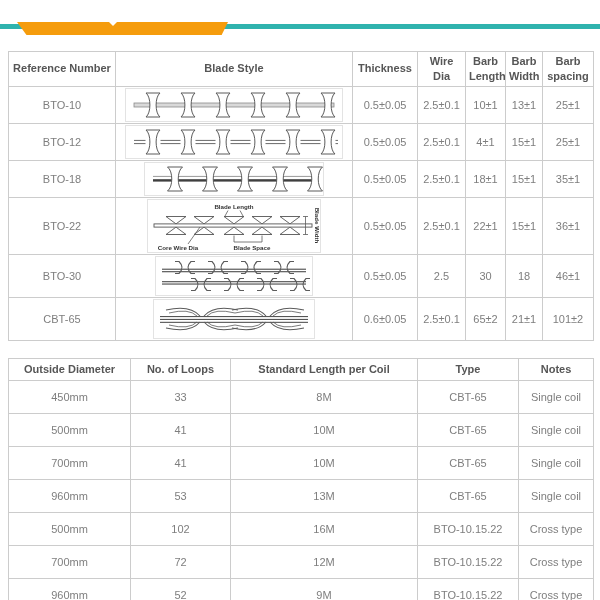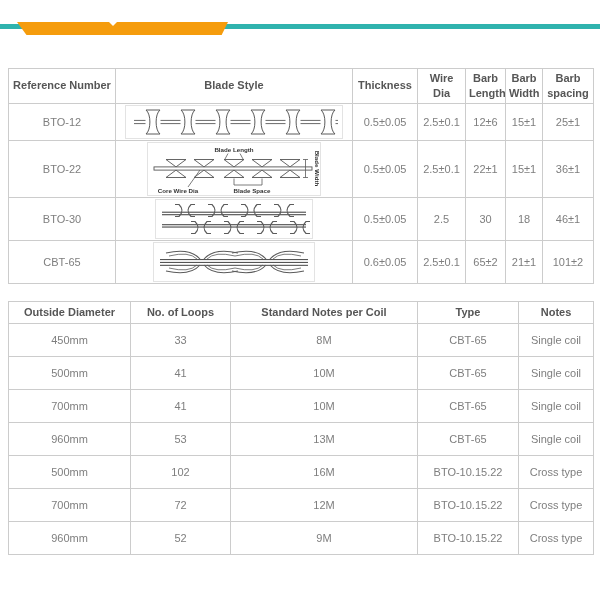--- a/index.html
+++ b/index.html
@@ -13,21 +13,21 @@
   .nav-line{position:absolute;left:0;top:24px;width:100%;height:5px;}
   .nav-tab{position:absolute;left:17px;top:22px;width:211px;height:13px;
     clip-path:polygon(0 0,100% 0,97% 100%,4.5% 100%);cursor:pointer;}
   .nav-notch{position:absolute;left:92px;top:0;width:0;height:0;
     border-left:4px solid transparent;border-right:4px solid transparent;border-top:4px solid #ffffff;}
   
   table{border-collapse:collapse;table-layout:fixed;margin-left:8px;width:585px;background:#fff;}
   th,td{border:1px solid #cccccc;text-align:center;vertical-align:middle;overflow:hidden;}
   th{font-size:11px;font-weight:bold;color:#565656;padding:2px 3px;line-height:1.35;}
   td{font-size:11px;color:#7e7e7e;padding:1px 2px;}
-  #spec-table{margin-top:28px;}
+  #spec-table{margin-top:11px;}
   #spec-table th{height:33px;}
   #coil-table{margin-top:17px;}
   #coil-table th{height:22px;}
   #coil-table td{height:17px;padding:10px 2px;}
   .dbox{display:inline-block;border:1px solid #e3e3e3;background:#fff;font-size:0;vertical-align:middle;}
   .dbox svg{display:block;}
 </style>
 </head>
 <body>
 
@@ -53,20 +53,37 @@
       <th>Reference Number</th>
       <th>Blade Style</th>
       <th>Thickness</th>
       <th>Wire Dia</th>
       <th>Barb Length</th>
       <th>Barb Width</th>
       <th>Barb spacing</th>
     </tr>
   </thead>
   <tbody id="spec-body">
+      <tr style="height: 37px;">
+        <td>BTO-10</td>
+        <td><div class="dbox"><svg width="216" height="32" viewBox="0 0 216 32">
+              <rect x="8" y="14" width="200" height="4" fill="#d9d9d9" stroke="#8a8a8a" stroke-width="0.8"></rect>
+              <path d="M 20 4 L 34 4 C 28.8 8 28.8 24 34 28 L 20 28 C 25.2 24 25.2 8 20 4 Z" fill="#fff" stroke="#5b5b5b" stroke-width="1"></path>
+              <path d="M 55 4 L 69 4 C 63.8 8 63.8 24 69 28 L 55 28 C 60.2 24 60.2 8 55 4 Z" fill="#fff" stroke="#5b5b5b" stroke-width="1"></path>
+              <path d="M 90 4 L 104 4 C 98.8 8 98.8 24 104 28 L 90 28 C 95.2 24 95.2 8 90 4 Z" fill="#fff" stroke="#5b5b5b" stroke-width="1"></path>
+              <path d="M 125 4 L 139 4 C 133.8 8 133.8 24 139 28 L 125 28 C 130.2 24 130.2 8 125 4 Z" fill="#fff" stroke="#5b5b5b" stroke-width="1"></path>
+              <path d="M 160 4 L 174 4 C 168.8 8 168.8 24 174 28 L 160 28 C 165.2 24 165.2 8 160 4 Z" fill="#fff" stroke="#5b5b5b" stroke-width="1"></path>
+              <path d="M 195 4 L 209 4 C 203.8 8 203.8 24 209 28 L 195 28 C 200.2 24 200.2 8 195 4 Z" fill="#fff" stroke="#5b5b5b" stroke-width="1"></path>
+            </svg></div></td>
+        <td>0.5±0.05</td>
+        <td>2.5±0.1</td>
+        <td>10±1</td>
+        <td>13±1</td>
+        <td>25±1</td>
+      </tr>
       <tr style="height: 35px;">
         <td>BTO-12</td>
         <td><div class="dbox"><svg width="216" height="32" viewBox="0 0 216 32">
               <rect x="8" y="13.9" width="11.5" height="1.1" fill="#777"></rect>
               <rect x="8" y="17" width="11.5" height="1.1" fill="#777"></rect>
               <rect x="34.5" y="13.9" width="20" height="1.1" fill="#777"></rect>
               <rect x="34.5" y="17" width="20" height="1.1" fill="#777"></rect>
               <rect x="69.5" y="13.9" width="20" height="1.1" fill="#777"></rect>
               <rect x="69.5" y="17" width="20" height="1.1" fill="#777"></rect>
               <rect x="104.5" y="13.9" width="20" height="1.1" fill="#777"></rect>
@@ -79,23 +96,40 @@
               <rect x="209.5" y="17" width="2.5" height="1.1" fill="#777"></rect>
               <path d="M 20 4 L 34 4 C 28.8 8 28.8 24 34 28 L 20 28 C 25.2 24 25.2 8 20 4 Z" fill="#fff" stroke="#5b5b5b" stroke-width="1"></path>
               <path d="M 55 4 L 69 4 C 63.8 8 63.8 24 69 28 L 55 28 C 60.2 24 60.2 8 55 4 Z" fill="#fff" stroke="#5b5b5b" stroke-width="1"></path>
               <path d="M 90 4 L 104 4 C 98.8 8 98.8 24 104 28 L 90 28 C 95.2 24 95.2 8 90 4 Z" fill="#fff" stroke="#5b5b5b" stroke-width="1"></path>
               <path d="M 125 4 L 139 4 C 133.8 8 133.8 24 139 28 L 125 28 C 130.2 24 130.2 8 125 4 Z" fill="#fff" stroke="#5b5b5b" stroke-width="1"></path>
               <path d="M 160 4 L 174 4 C 168.8 8 168.8 24 174 28 L 160 28 C 165.2 24 165.2 8 160 4 Z" fill="#fff" stroke="#5b5b5b" stroke-width="1"></path>
               <path d="M 195 4 L 209 4 C 203.8 8 203.8 24 209 28 L 195 28 C 200.2 24 200.2 8 195 4 Z" fill="#fff" stroke="#5b5b5b" stroke-width="1"></path>
             </svg></div></td>
         <td>0.5±0.05</td>
         <td>2.5±0.1</td>
-        <td>12±6</td>
+        <td>4±1</td>
         <td>15±1</td>
         <td>25±1</td>
+      </tr>
+      <tr style="height: 35px;">
+        <td>BTO-18</td>
+        <td><div class="dbox"><svg width="178" height="32" viewBox="0 0 178 32">
+              <rect x="8" y="12.9" width="162" height="1" fill="#999"></rect>
+              <rect x="8" y="16.2" width="162" height="2.4" fill="#3f3f3f"></rect>
+              <path d="M 22.5 4 L 37.5 4 C 31.8 8 31.8 24 37.5 28 L 22.5 28 C 28.2 24 28.2 8 22.5 4 Z" fill="#fff" stroke="#5b5b5b" stroke-width="1"></path>
+              <path d="M 57.5 4 L 72.5 4 C 66.8 8 66.8 24 72.5 28 L 57.5 28 C 63.2 24 63.2 8 57.5 4 Z" fill="#fff" stroke="#5b5b5b" stroke-width="1"></path>
+              <path d="M 92.5 4 L 107.5 4 C 101.8 8 101.8 24 107.5 28 L 92.5 28 C 98.2 24 98.2 8 92.5 4 Z" fill="#fff" stroke="#5b5b5b" stroke-width="1"></path>
+              <path d="M 127.5 4 L 142.5 4 C 136.8 8 136.8 24 142.5 28 L 127.5 28 C 133.2 24 133.2 8 127.5 4 Z" fill="#fff" stroke="#5b5b5b" stroke-width="1"></path>
+              <path d="M 162.5 4 L 177.5 4 C 171.8 8 171.8 24 177.5 28 L 162.5 28 C 168.2 24 168.2 8 162.5 4 Z" fill="#fff" stroke="#5b5b5b" stroke-width="1"></path>
+            </svg></div></td>
+        <td>0.5±0.05</td>
+        <td>2.5±0.1</td>
+        <td>18±1</td>
+        <td>15±1</td>
+        <td>35±1</td>
       </tr>
       <tr style="height: 56px;">
         <td>BTO-22</td>
         <td><div class="dbox"><svg width="172" height="52" viewBox="0 0 172 52">
               <rect x="6" y="23.9" width="158" height="3.2" fill="#fff" stroke="#555" stroke-width="0.9"></rect>
               <path d="M 18 16.5 H 38 L 28 23.9 Z" fill="#fff" stroke="#555" stroke-width="0.9"></path>
               <path d="M 18 34.5 H 38 L 28 27.1 Z" fill="#fff" stroke="#555" stroke-width="0.9"></path>
               <path d="M 46 16.5 H 66 L 56 23.9 Z" fill="#fff" stroke="#555" stroke-width="0.9"></path>
               <path d="M 46 34.5 H 66 L 56 27.1 Z" fill="#fff" stroke="#555" stroke-width="0.9"></path>
               <path d="M 76 16.5 H 96 L 86 23.9 Z" fill="#fff" stroke="#555" stroke-width="0.9"></path>
@@ -186,21 +220,21 @@
     <col style="width:122px">
       <col style="width:100px">
       <col style="width:187px">
     <col style="width:101px">
       <col style="width:75px">
   </colgroup>
   <thead>
     <tr>
       <th>Outside Diameter</th>
       <th>No. of Loops</th>
-      <th>Standard Notes per Coil</th>
+      <th>Standard Length per Coil</th>
       <th>Type</th>
       <th>Notes</th>
     </tr>
   </thead>
   <tbody id="coil-body">
       <tr>
         <td>450mm</td>
         <td>33</td>
         <td>8M</td>
         <td>CBT-65</td>

